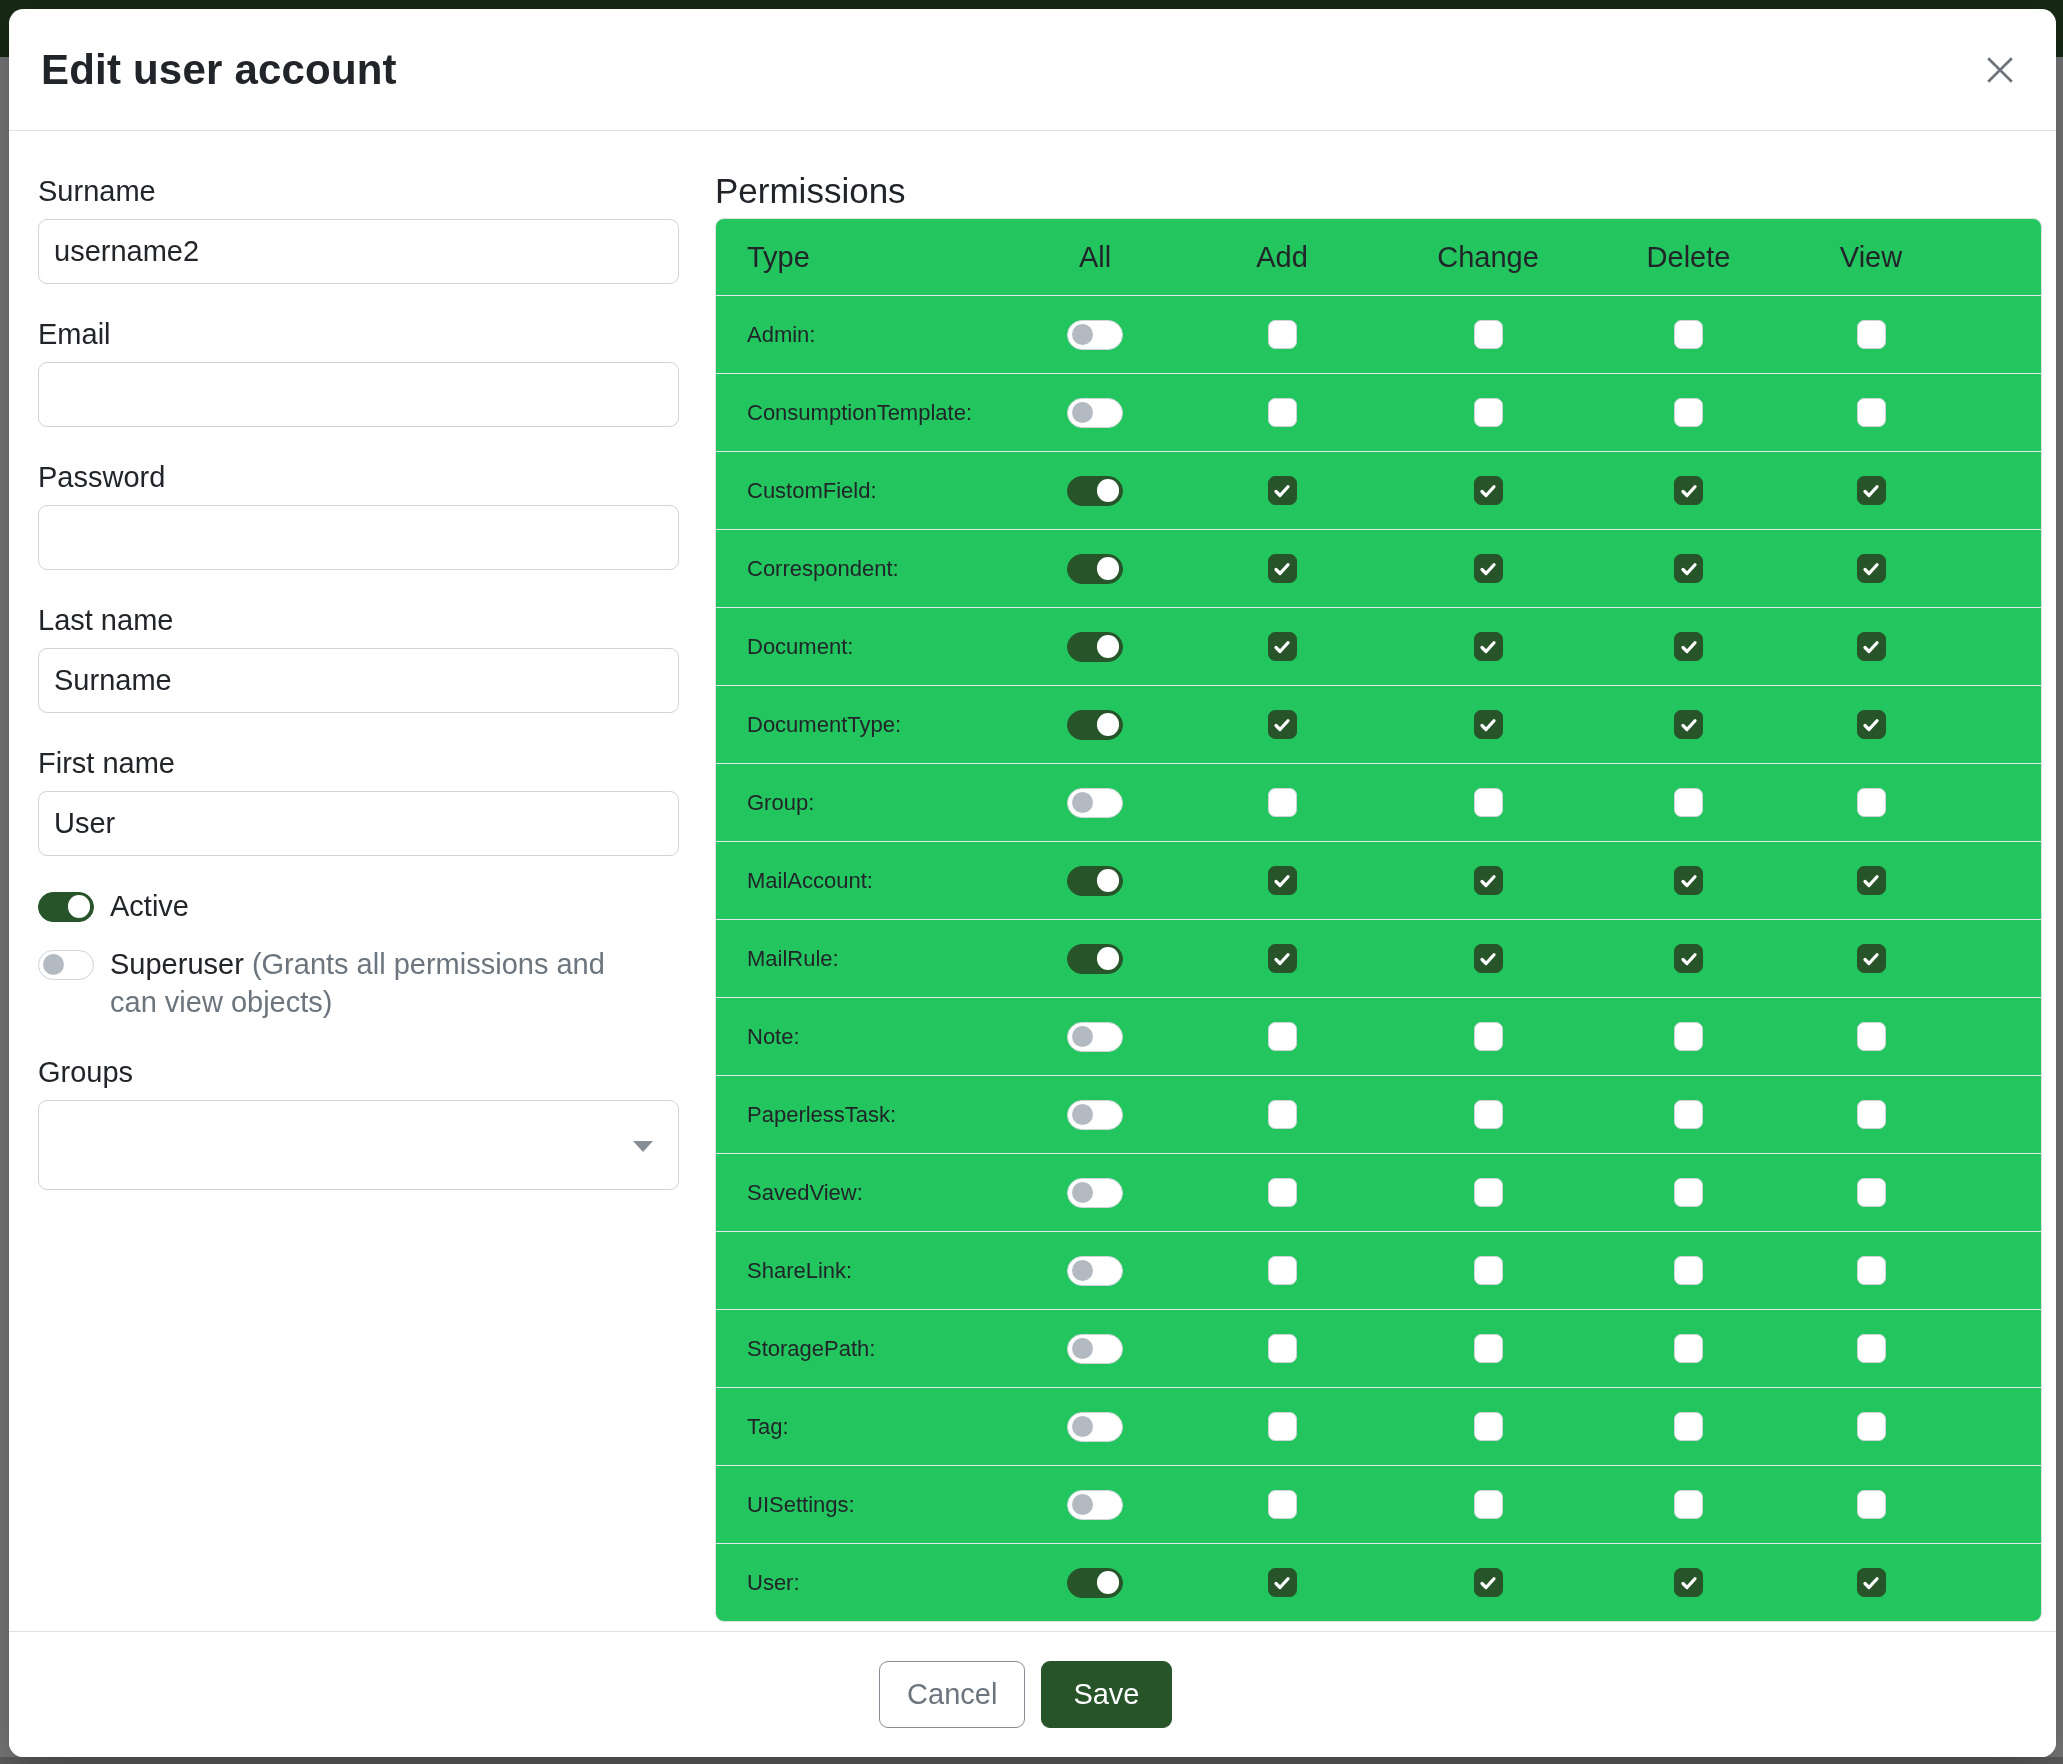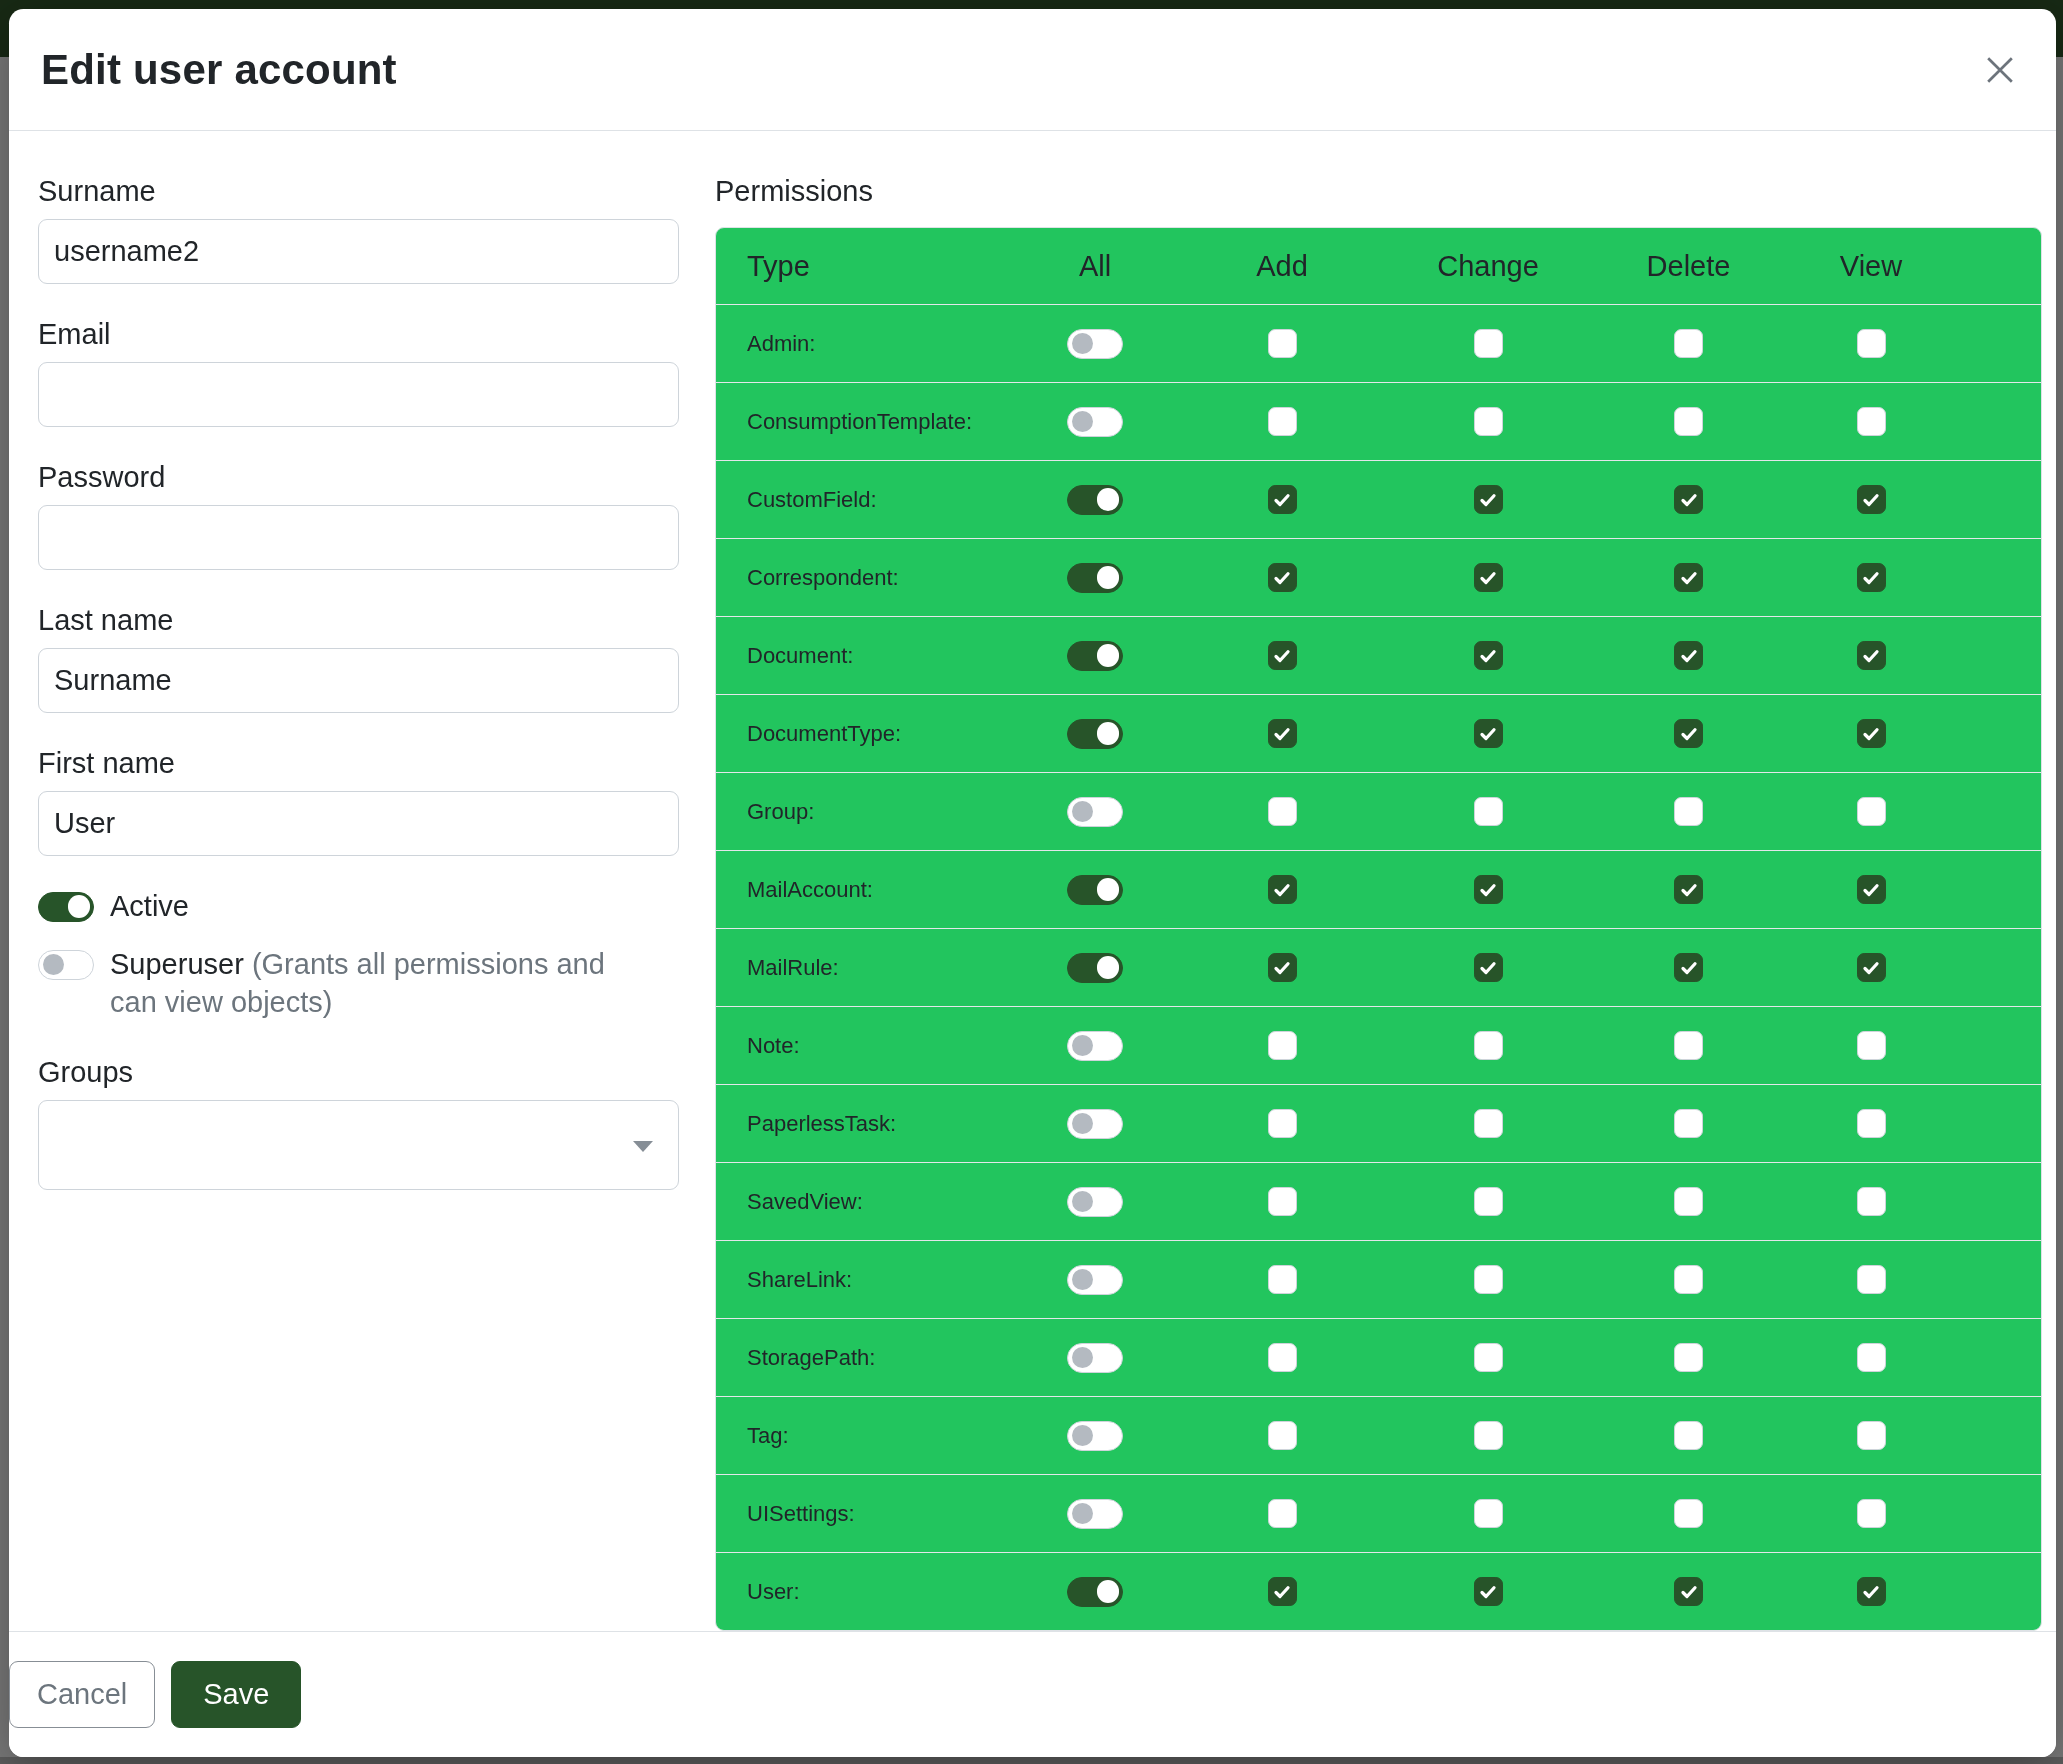--- a/index.html
+++ b/index.html
@@ -69,35 +69,35 @@
     display:inline-flex;align-items:center;justify-content:center;
     width:29px;height:29px;border:1.8px solid #ced4da;border-radius:7.2px;background:#fff;
     box-sizing:border-box;cursor:pointer;
   }
   .checkbox svg{display:none;}
   .checkbox.on{background:#275429;border-color:#275429;}
   .checkbox.on svg{display:block;}
 
   
   .right-col{flex:1;min-width:0;}
-  .perm-label{display:block;font-size:29px;line-height:38px;margin-bottom:17px;}
+  .perm-label{display:block;font-size:35px;line-height:38px;margin-bottom:8px;}
   .perm-table{border:1.8px solid #dee2e6;border-radius:9px;overflow:hidden;background:#22c55e;}
   .perm-grid-row{
     display:grid;grid-template-columns:290px 178px 196px 216px 185px 180px;
     align-items:center;
   }
   .perm-head{height:76px;font-size:29px;}
   .perm-row{height:77px;border-top:1.8px solid #e3e7ea;font-size:22px;}
   .cell{display:flex;justify-content:center;align-items:center;}
   .cell.type{justify-content:flex-start;padding-left:31px;}
 
   
   .modal-footer{
     position:absolute;bottom:0;left:0;right:0;height:126px;border-top:1.8px solid #dee2e6;
-    display:flex;align-items:center;justify-content:flex-start;gap:16px;
+    display:flex;align-items:center;justify-content:center;gap:16px;
     padding:0 14.4px 0 0;box-sizing:border-box;background:#fff;
   }
   .btn{font-family:inherit;font-size:29px;height:67px;border-radius:9px;cursor:pointer;}
   .btn-cancel{background:#fff;color:#6c757d;border:1.8px solid #878e95;padding:0 27px;}
   .btn-save{background:#275429;color:#fff;border:1.8px solid #275429;padding:0 31px;}
 </style>
 </head>
 <body>
 
 <div class="backdrop-navbar"></div>

